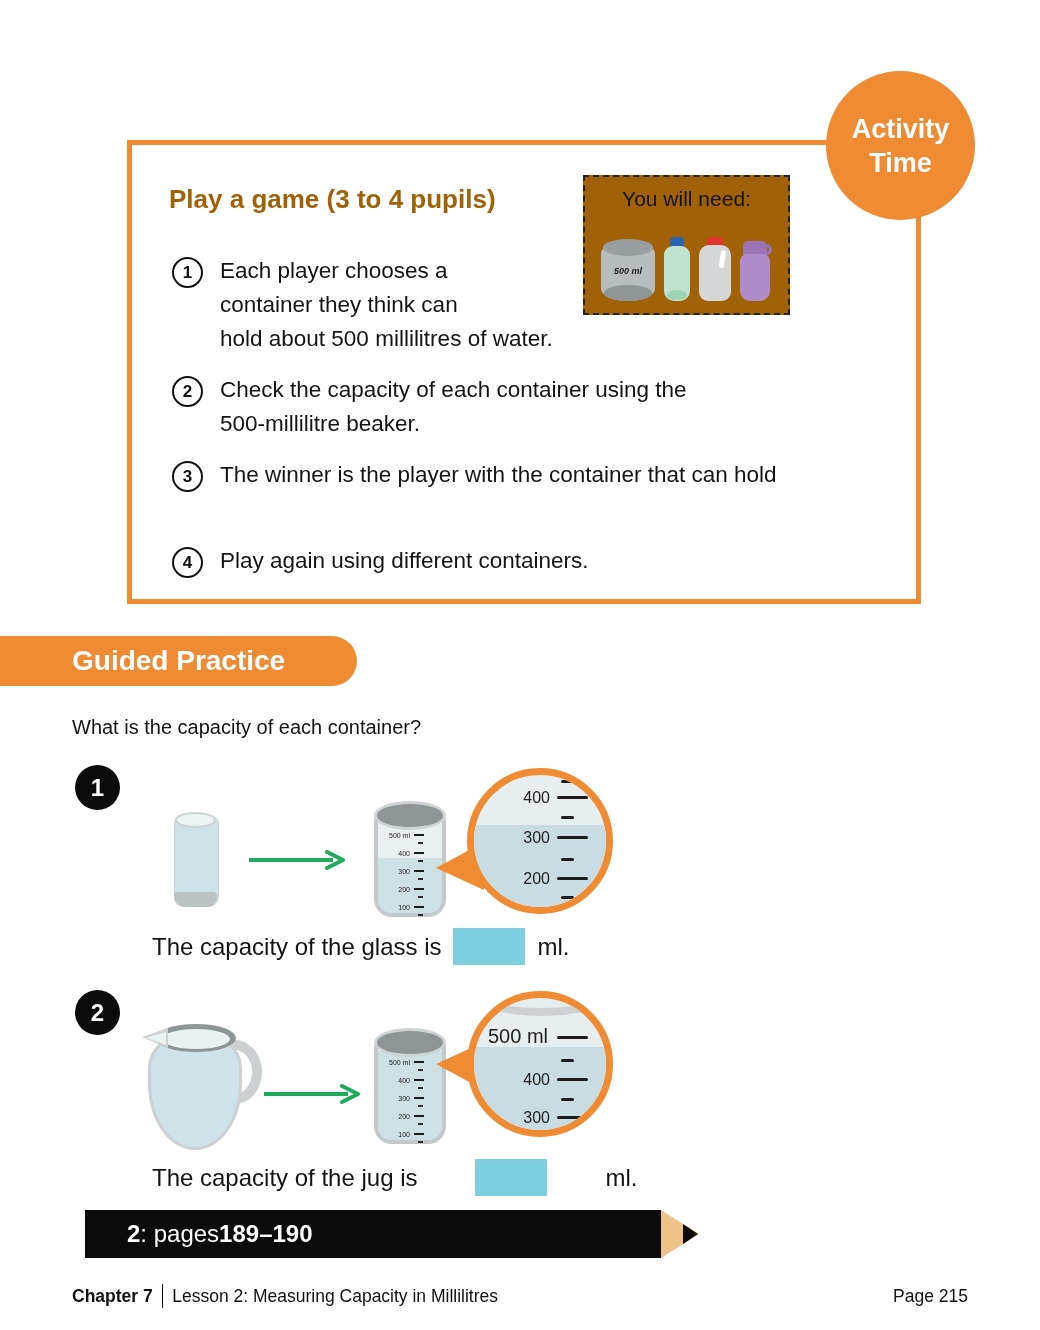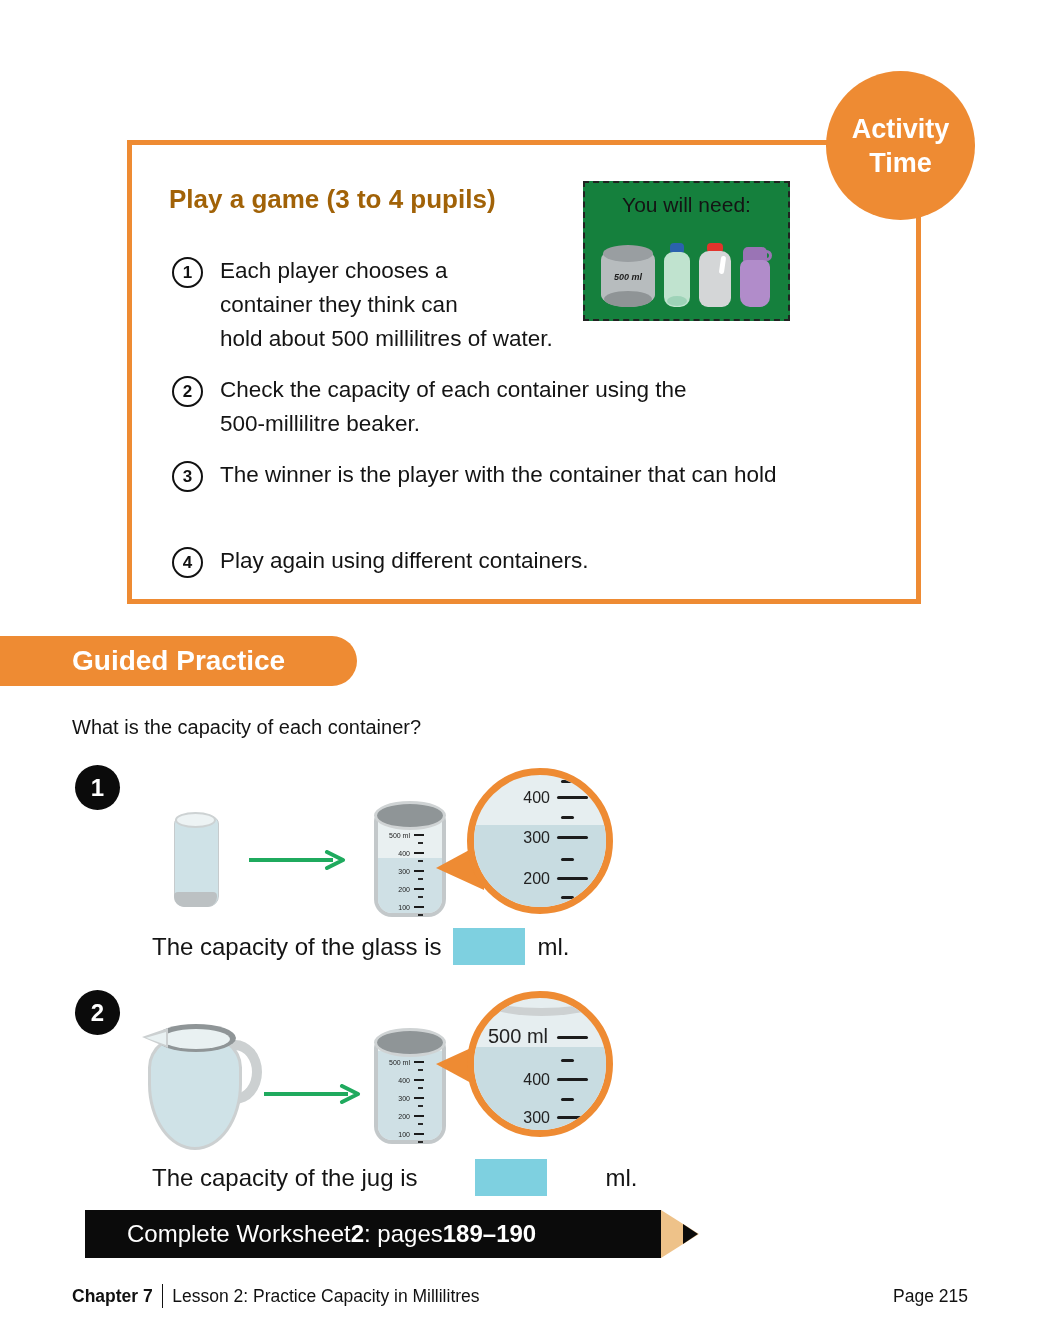--- a/index.html
+++ b/index.html
@@ -6,21 +6,21 @@
   html,body { background:#ffffff; }
   body { width:1040px; height:1330px; position:relative; font-family:"Liberation Sans", sans-serif; color:#111; overflow:hidden; }
   .page { position:absolute; inset:0; }
 
   
   .activity-box { position:absolute; left:127px; top:140px; width:794px; height:464px; border:5px solid #ee8b33; background:#fff; }
   .activity-badge { position:absolute; left:826px; top:71px; width:149px; height:149px; background:#ee8b33; border-radius:50%;
     display:flex; flex-direction:column; align-items:center; justify-content:center; z-index:3; color:#fff; font-weight:700; font-size:27px; line-height:34px; }
   .box-title { position:absolute; left:169px; top:184px; font-size:26px; font-weight:700; color:#a16207; z-index:2;}
 
-  .need-box { position:absolute; left:583px; top:181px; width:207px; height:140px; border:2.5px dashed #222; z-index:2; background:#15803d;}
+  .need-box { position:absolute; left:583px; top:175px; width:207px; height:140px; border:2.5px dashed #222; z-index:2; background:#a16207;}
   .need-label { text-align:center; margin-top:10px; font-size:21px; color:#141414;}
   .need-items { position:absolute; left:16px; bottom:12px; display:flex; align-items:flex-end; gap:9px; }
 
   .ic-beaker { position:relative; width:54px; height:62px; }
   .ic-beaker .b-body { position:absolute; inset:7px 0 0 0; background:#b7bcbe; border-radius:8px 8px 50% 50%/8px 8px 22% 22%; }
   .ic-beaker .b-bot { position:absolute; left:3px; bottom:0; width:48px; height:16px; background:#8f9496; border-radius:50%; }
   .ic-beaker .b-top { position:absolute; left:2px; top:0; width:50px; height:17px; background:#999ea1; border-radius:50%; }
   .ic-beaker .b-lbl { position:absolute; left:0; right:0; top:27px; text-align:center; font-size:9px; font-style:italic; font-weight:700; color:#1c1c1c; }
   .ic-bottle-green { position:relative; width:26px; height:64px; }
   .ic-bottle-green .cap { position:absolute; left:6px; top:0; width:14px; height:11px; background:#2b62ae; border-radius:4px; }
@@ -307,28 +307,27 @@
     <div class="mg-lbl" style="top:120px;">300</div>
   </div>
 
   <div class="caption" style="left:152px; top:1159px;gap:46px;">
     <span>The capacity of the jug is</span>
     <span class="answer-box"></span>
     <span>ml.</span>
   </div>
 
   <div class="ws-banner">
-    <span>Complete Worksheet </span>
       <b>2</b>
       <span>: pages </span>
       <b>189–190</b>
   </div>
   <div class="pencil-wood"></div>
   <div class="pencil-tip"></div>
 
   <div class="footer">
     <span class="chap">Chapter 7</span>
     <span class="sep"></span>
-    <span>Lesson 2: Practice Capacity in Millilitres</span>
+    <span>Lesson 2: Measuring Capacity in Millilitres</span>
     <span class="pg">Page 215</span>
   </div>
 
 </div>
 
 </body></html>

